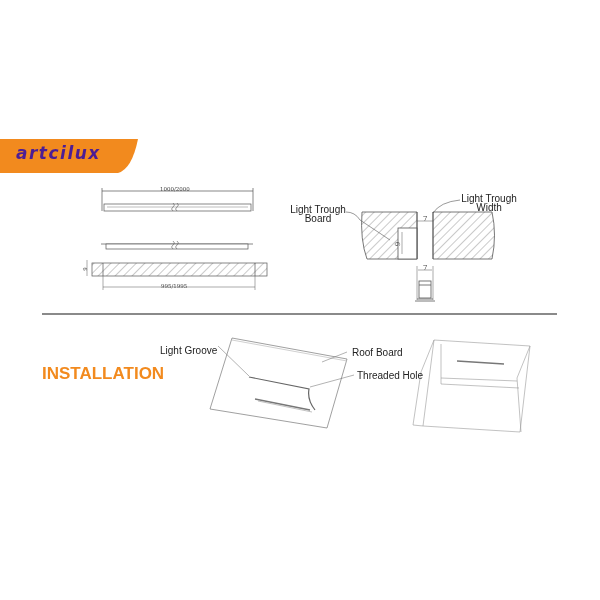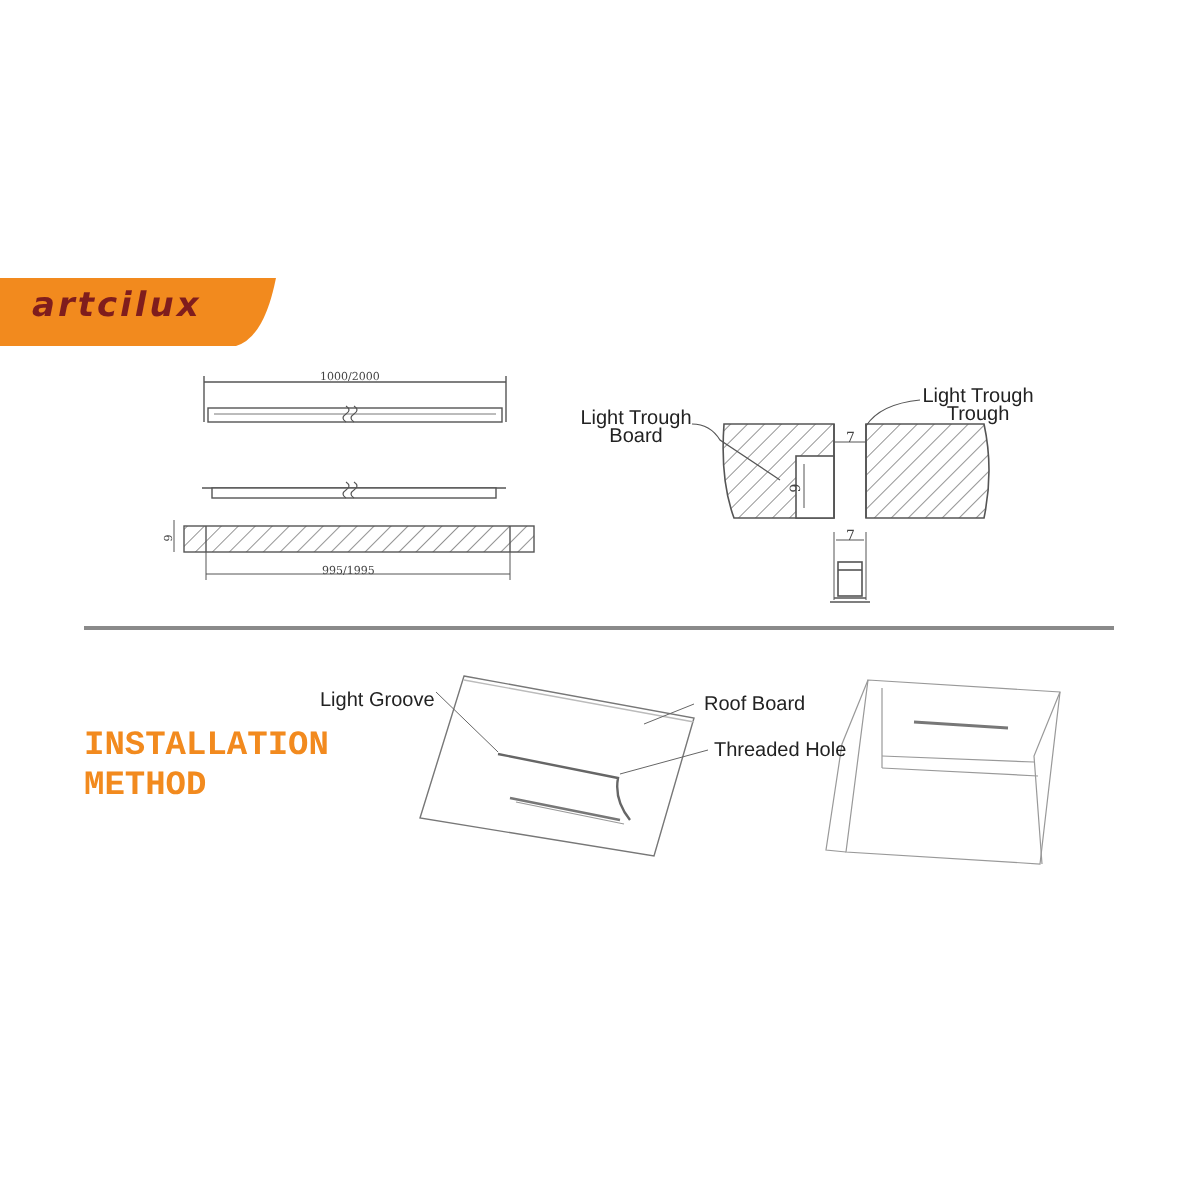--- a/index.html
+++ b/index.html
@@ -1,23 +1,23 @@
 <!DOCTYPE html>
 <html><head>
   <meta charset="utf-8">
   <style>
     html, body { margin: 0; padding: 0; background: #ffffff; }
     body { width: 600px; height: 600px; position: relative; overflow: hidden; font-family: "Liberation Sans", sans-serif; }
     .abs { position: absolute; }
     .brand-banner { left: 0; top: 139px; width: 140px; height: 34px; }
-    .brand-text { left: 16px; top: 143px; color: #7f1d1d; font-family: "DejaVu Sans", sans-serif; font-weight: bold; font-style: italic; font-size: 17px; letter-spacing: 1.5px; }
+    .brand-text { left: 16px; top: 143px; color: #4c1d95; font-family: "DejaVu Sans", sans-serif; font-weight: bold; font-style: italic; font-size: 17px; letter-spacing: 1.5px; }
     .drawing { left: 0; top: 0; }
     .lbl { font-family: Liberation Sans, sans-serif; font-size: 10px; color: #222; line-height: 9px; text-align: center; }
     .dim { font-family: "DejaVu Serif", serif; font-size: 5.5px; color: #444; }
-    .section-title { left: 42px; top: 364px; color: #f28a1e; font-family: Liberation Mono, monospace; font-weight: bold; font-size: 17px; line-height: 20px; }
+    .section-title { left: 42px; top: 364px; color: #f28a1e; font-family: Liberation Sans, sans-serif; font-weight: bold; font-size: 17px; line-height: 20px; }
     .divider { left: 42px; top: 313px; width: 515px; height: 2px; background: #8a8a8a; }
   </style>
 </head>
 <body>
 
 <svg class="abs brand-banner" width="140" height="34" viewBox="0 0 140 34">
   <path d="M0 0 H138 Q132 30 118 34 H0 Z" fill="#f28a1e"></path>
 </svg>
 <div class="abs brand-text">artcilux</div>
 
@@ -103,28 +103,27 @@
 <div class="abs dim" style="left:160px;top:186px;">1000/2000</div>
 <div class="abs dim" style="left:161px;top:283px;">995/1995</div>
 <div class="abs dim" style="left:83px;top:266px;transform:rotate(-90deg);">9</div>
 
 <div class="abs lbl" style="left:288px;top:205px;width:60px;">
   <div>Light Trough</div>
   <div>Board</div>
 </div>
 <div class="abs lbl" style="left:458px;top:194px;width:62px;">
   <div>Light Trough</div>
-  <div>Trough</div>
+  <div>Width</div>
 </div>
 <div class="abs dim" style="left:423px;top:215px;font-size:7px;">7</div>
 <div class="abs dim" style="left:396px;top:240px;font-size:7px;transform:rotate(-90deg);">9</div>
 <div class="abs dim" style="left:423px;top:264px;font-size:7px;">7</div>
 
 <div class="abs divider"></div>
 
 <div class="abs section-title">
   <div>INSTALLATION</div>
-  <div>METHOD</div>
 </div>
 
 <div class="abs lbl" style="left:160px;top:346px;text-align:center;">Light Groove</div>
 <div class="abs lbl" style="left:352px;top:348px;text-align:right;">Roof Board</div>
 <div class="abs lbl" style="left:357px;top:371px;text-align:center;">Threaded Hole</div>
 
 </body></html>

